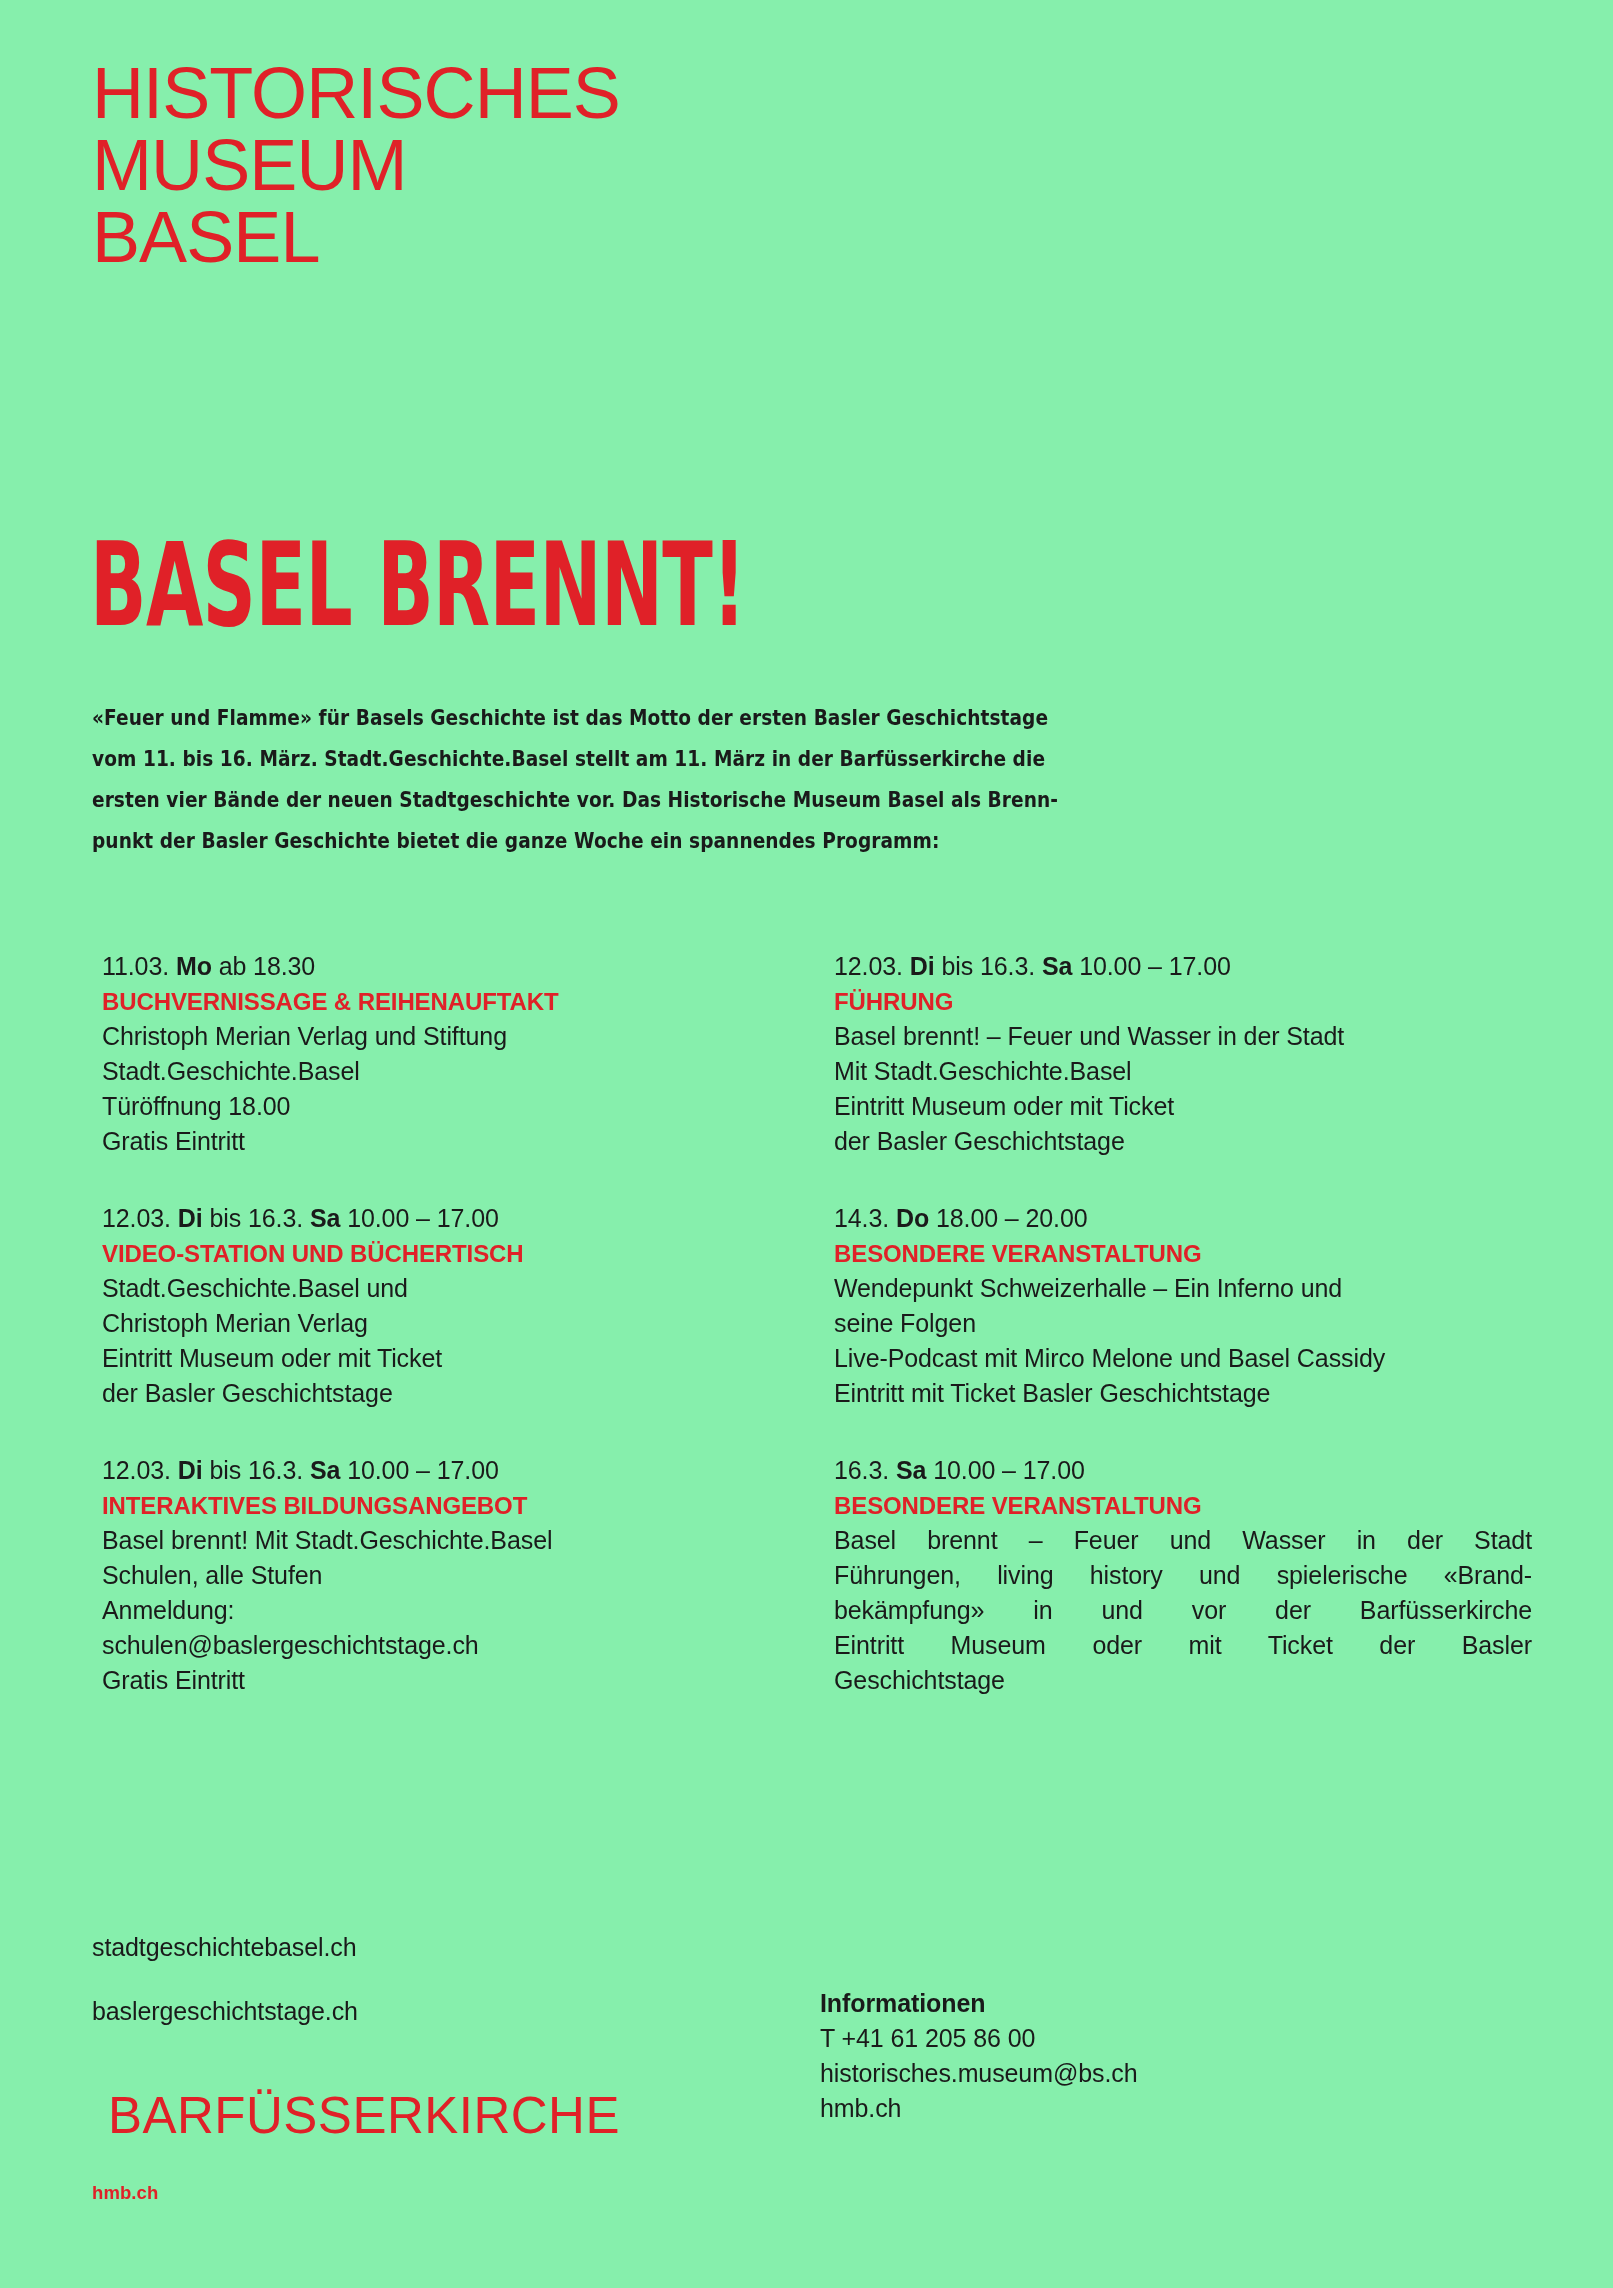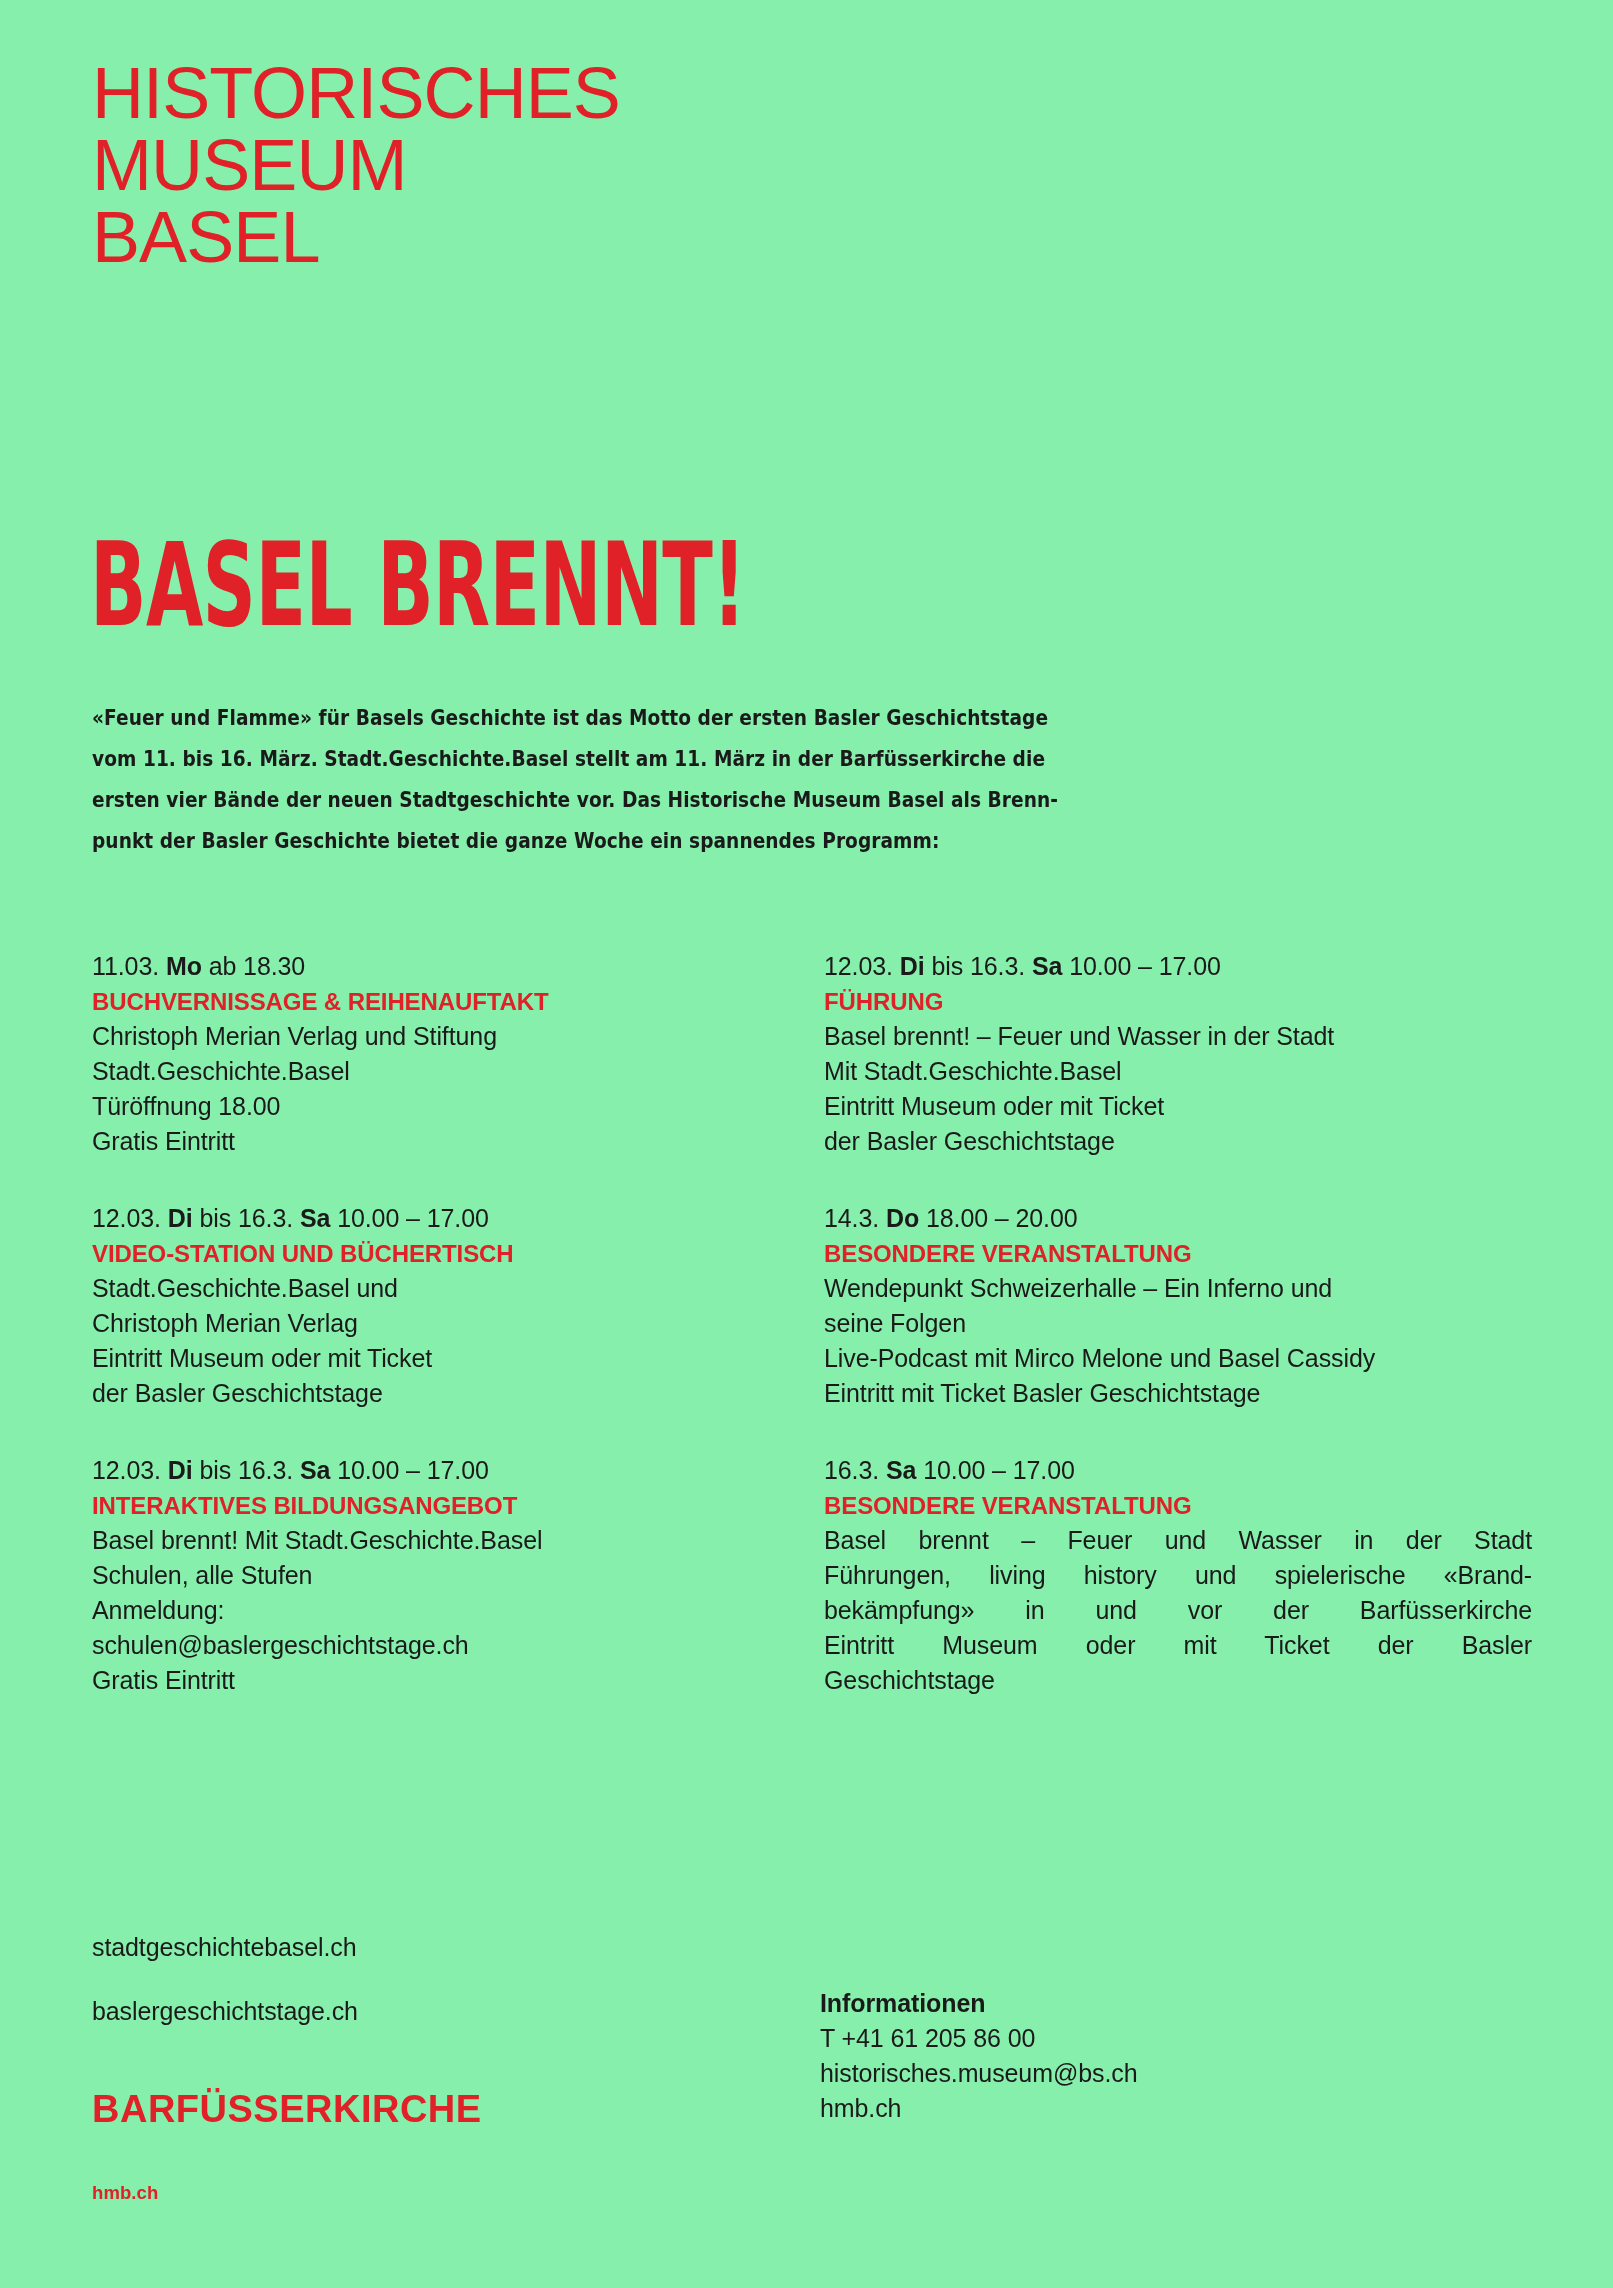--- a/index.html
+++ b/index.html
@@ -79,21 +79,21 @@
     left: 92px;
     top: 949px;
     width: 1440px;
     display: flex;
     gap: 24px;
   }
   .event-col {
     width: 708px;
     flex: 0 0 708px;
   }
-  .event-block { margin-bottom: 42px; }
+  .event-block { margin-bottom: 42px; margin-left: 10px; }
   .event-block:last-child { margin-bottom: 0; }
 
   .event-date {
     font-size: 25px;
     line-height: 35px;
     color: #1a1a1a;
     letter-spacing: -0.1px;
     white-space: nowrap;
   }
   .event-date b { font-weight: 700; }
@@ -131,25 +131,25 @@
     font-size: 25px;
     line-height: 35px;
     color: #1a1a1a;
     letter-spacing: -0.1px;
   }
   #left-links .line { display: block; white-space: nowrap; margin-top: 29px; }
 
   
   #venue {
     position: absolute;
-    left: 92px;
+    left: 108px;
     top: 2090px;
     color: #e02128;
-    font-weight: 700;
-    font-size: 38px;
+    font-weight: 400;
+    font-size: 51px;
     line-height: 1;
     letter-spacing: 0.5px;
     white-space: nowrap;
   }
   #venue-url {
     position: absolute;
     left: 92px;
     top: 2184px;
     color: #e02128;
     font-weight: 700;

